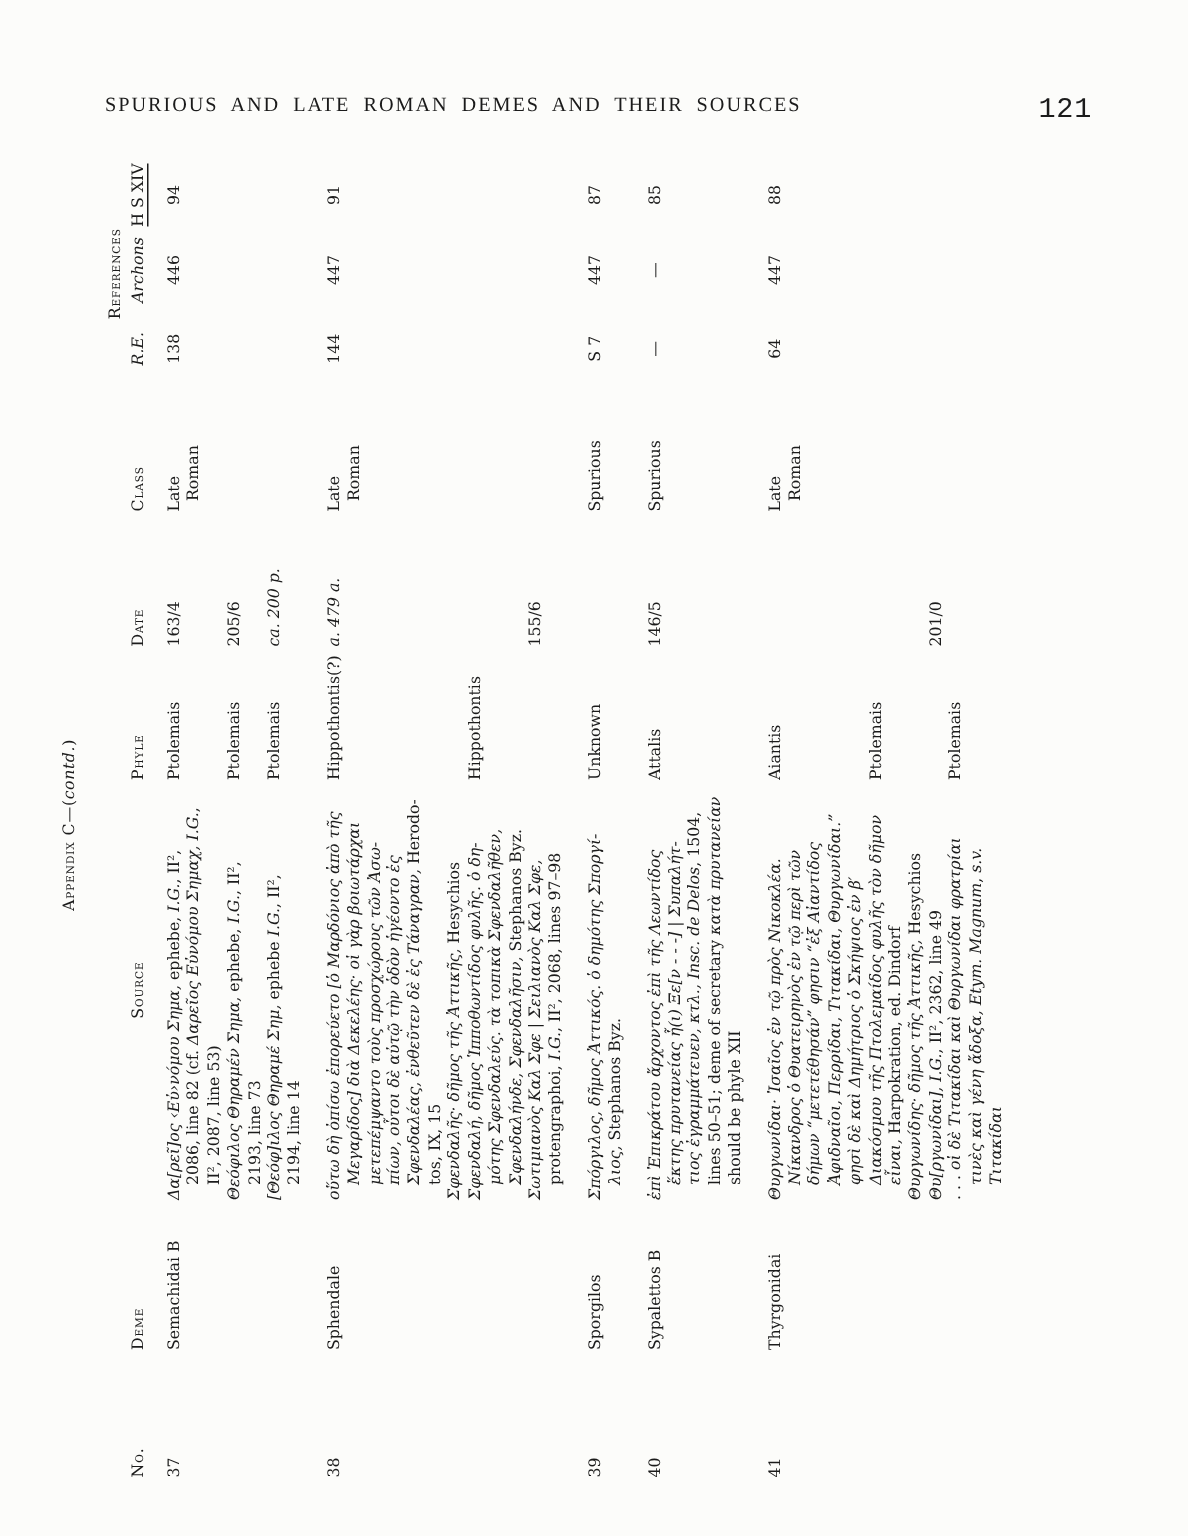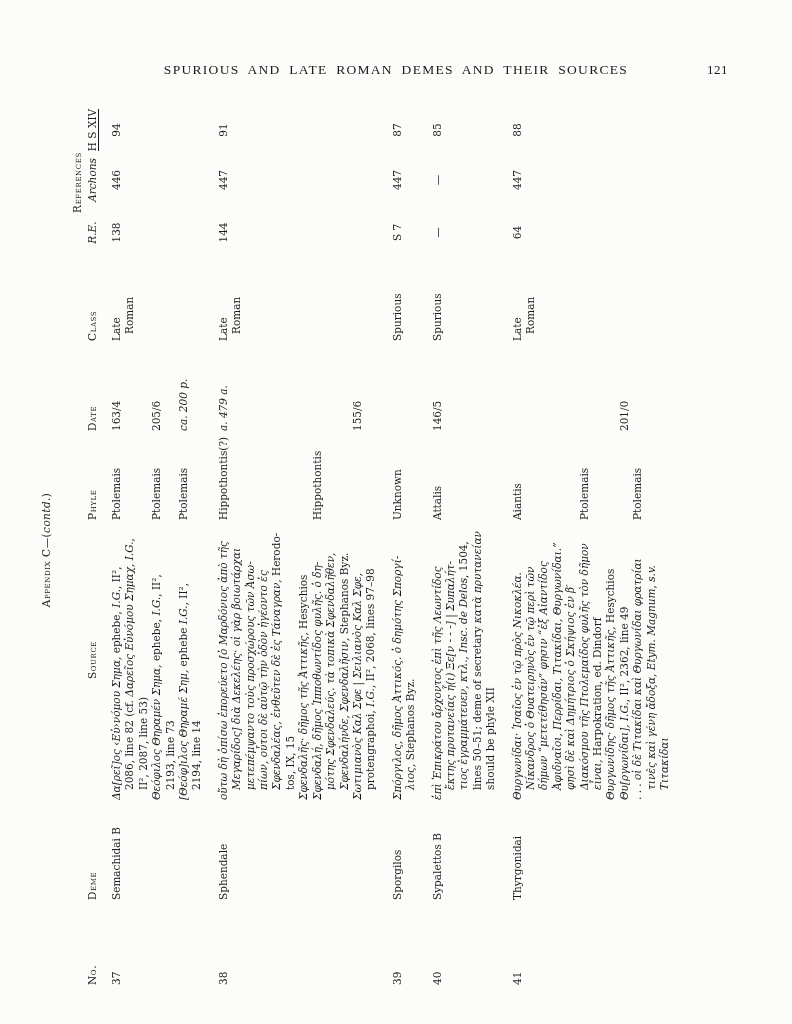--- a/index.html
+++ b/index.html
@@ -3,28 +3,28 @@
 <meta charset="utf-8">
 <style>
   html,body{margin:0;padding:0;}
   body{
     width:792px;height:1024px;position:relative;overflow:hidden;
     background:#fcfcfa;color:#1b1b1b;
     font-family:"DejaVu Serif","Liberation Serif",serif;
   }
   
   .pagehead{
-    position:absolute;top:62px;left:70px;right:70px;text-align:center;
+    position:absolute;top:62px;left:70px;right:70px;text-align:left;
     font-family:"Liberation Serif","DejaVu Serif",serif;
     font-size:13.5px;letter-spacing:1.3px;word-spacing:4px;white-space:nowrap;
   }
   .pagenum{
     position:absolute;top:62px;right:64px;
-    font-family:Liberation Serif, serif;
-    font-size:13px;letter-spacing:.5px;margin-left:45px;
+    font-family:Liberation Mono, monospace;
+    font-size:19px;letter-spacing:.5px;margin-left:45px;
   }
   
   .rotwrap{position:absolute;left:40px;top:88px;width:660px;height:920px;}
   .ltable{
     width:920px;height:660px;
     transform-origin:0 0;
     transform:rotate(-90deg) translateX(-920px);
   }
   .caption{text-align:center;font-size:10.5px;margin:2px 0 18px 0;letter-spacing:.4px;}
   .sc{font-variant:small-caps;letter-spacing:.6px;}

